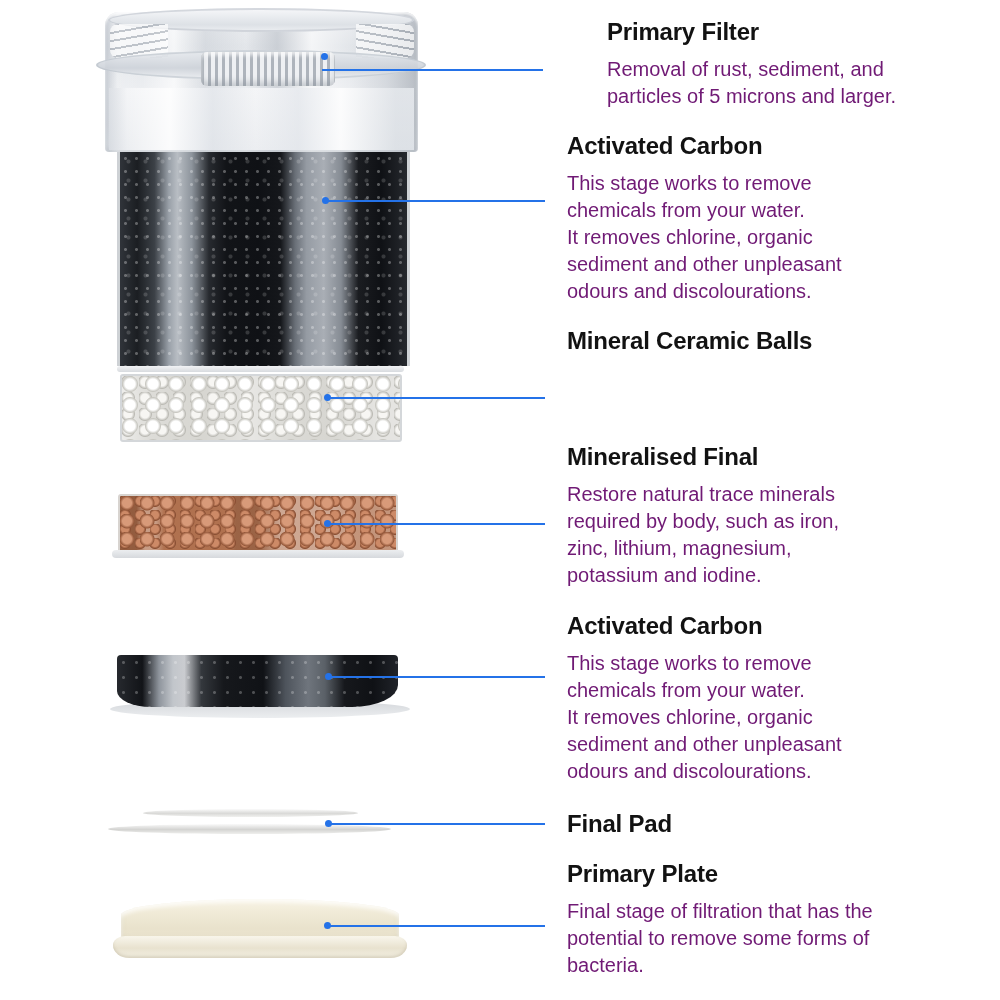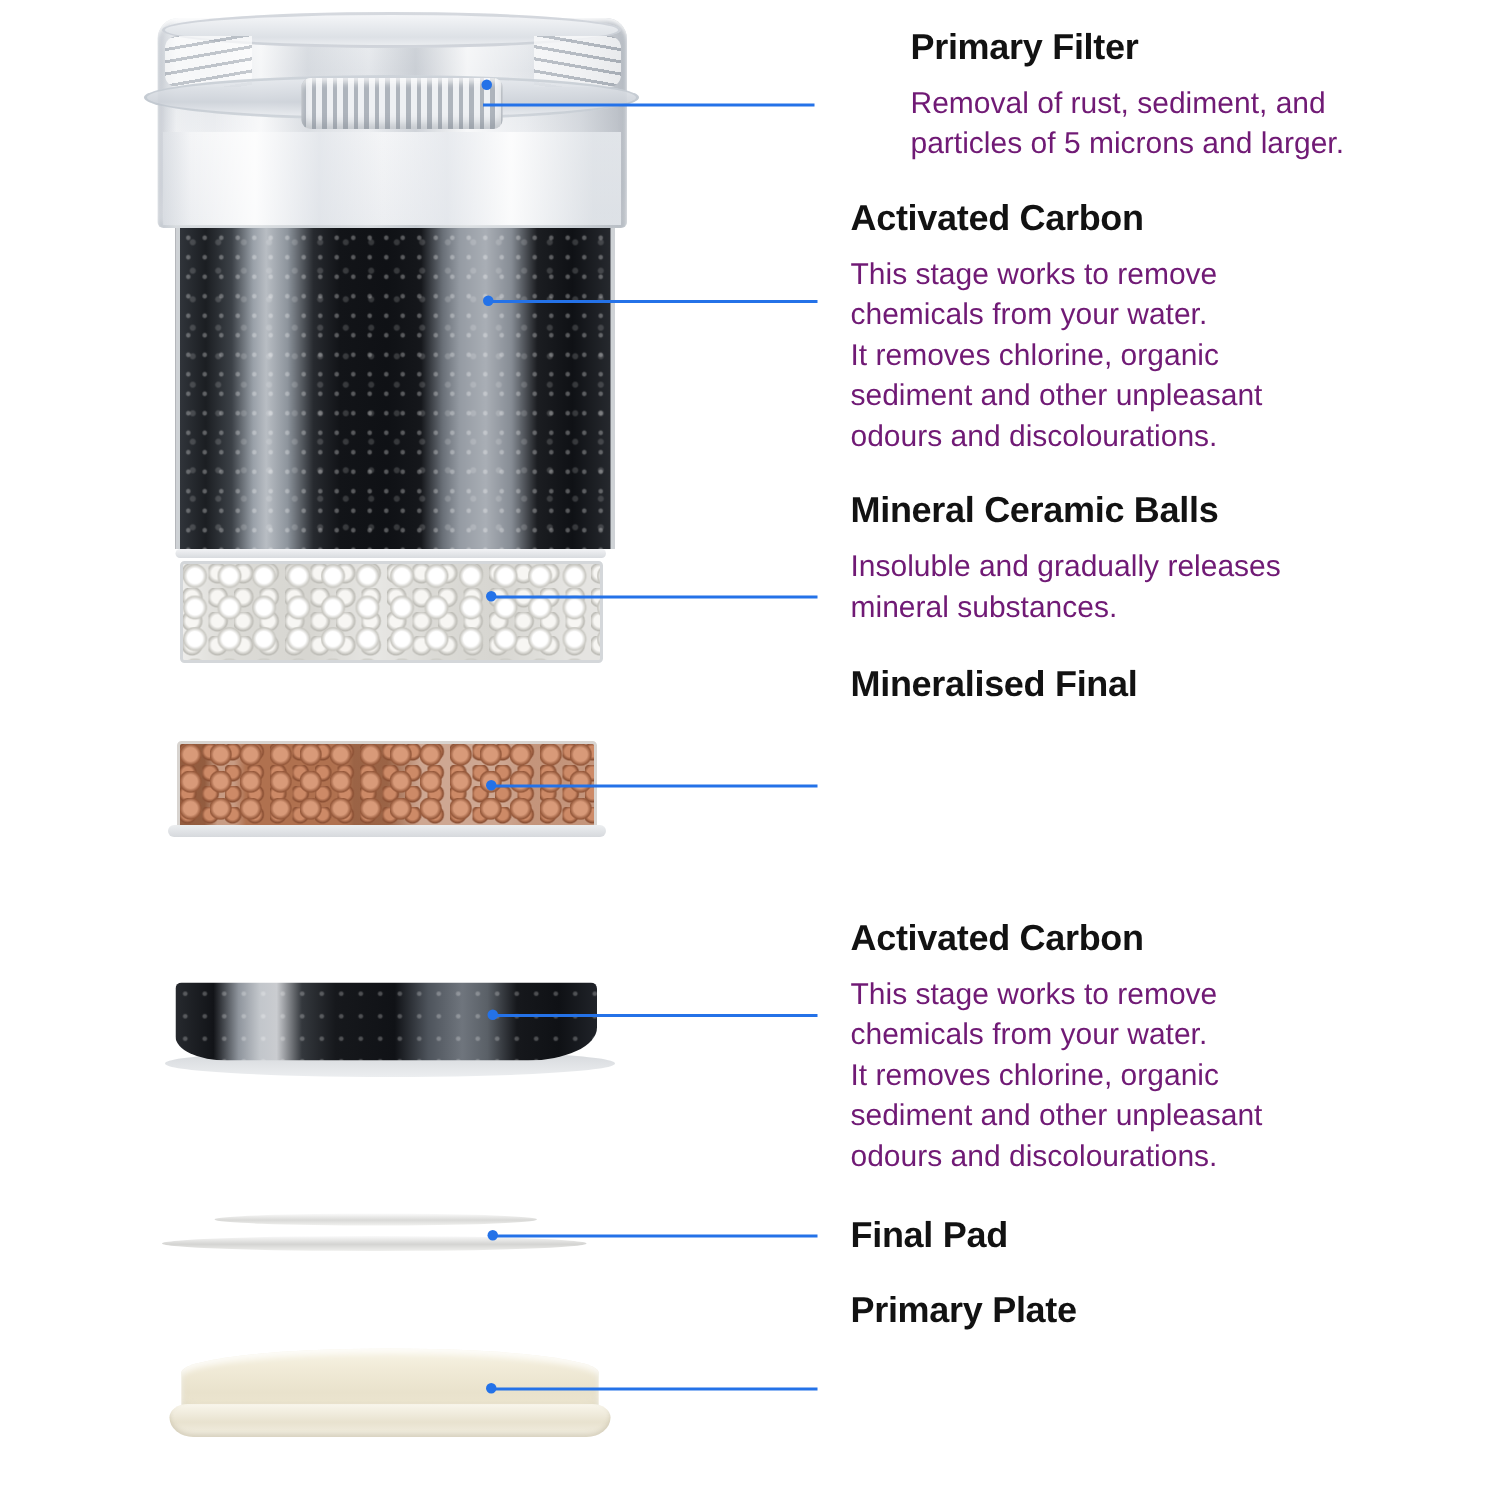--- a/index.html
+++ b/index.html
@@ -174,38 +174,43 @@
     <h2>Activated Carbon</h2>
     <p>This stage works to remove
 chemicals from your water.
 It removes chlorine, organic
 sediment and other unpleasant
 odours and discolourations.</p>
   </div>
 
   <div class="section" style="top:325px;">
     <h2>Mineral Ceramic Balls</h2>
-    <p>Insoluble and gradually releases
-mineral substances.</p>
   </div>
 
   <div class="section" style="top:441px;">
     <h2>Mineralised Final</h2>
+    <p>Restore natural trace minerals
+required by body, such as iron,
+zinc, lithium, magnesium,
+potassium and iodine.</p>
   </div>
 
   <div class="section" style="top:610px;">
     <h2>Activated Carbon</h2>
     <p>This stage works to remove
 chemicals from your water.
 It removes chlorine, organic
 sediment and other unpleasant
 odours and discolourations.</p>
   </div>
 
   <div class="section" style="top:808px;">
     <h2>Final Pad</h2>
   </div>
 
   <div class="section" style="top:858px;">
     <h2>Primary Plate</h2>
+    <p>Final stage of filtration that has the
+potential to remove some forms of
+bacteria.</p>
   </div>
 
 </div>
 
 </body></html>

